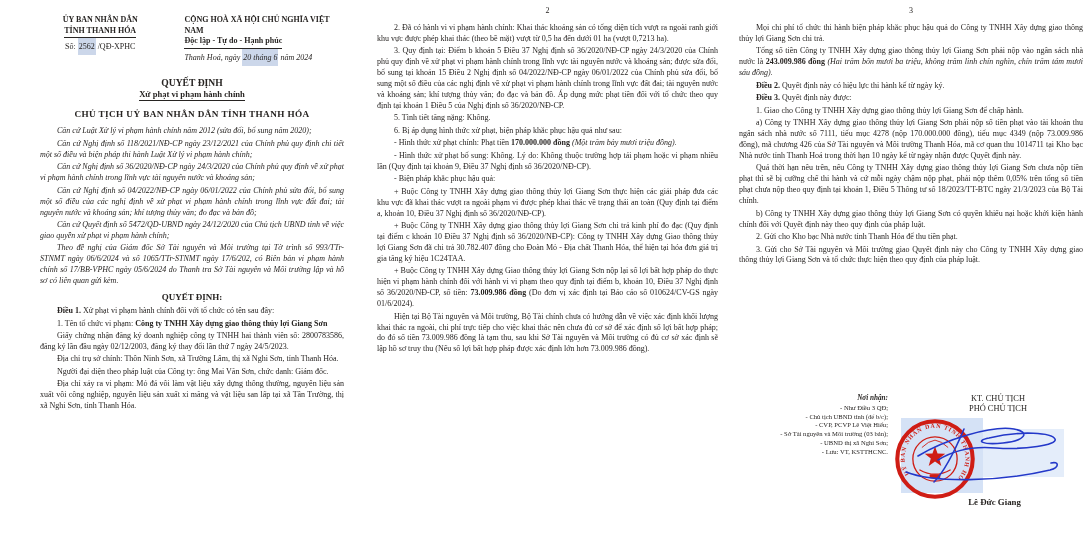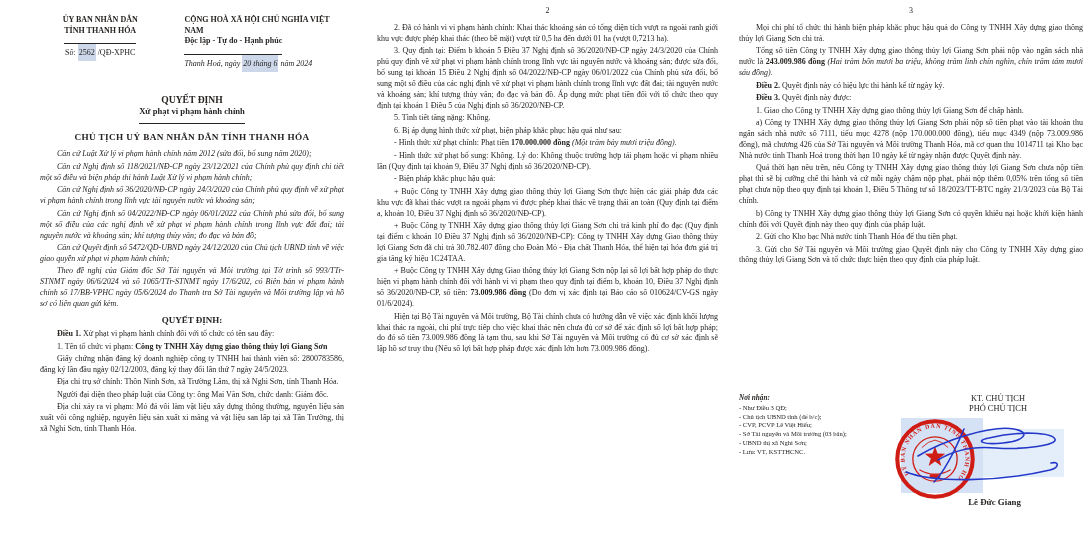--- a/index.html
+++ b/index.html
@@ -9,35 +9,35 @@
   .page { height: 546px; overflow: hidden; position: relative; background: #fff; }
   .p1 { width: 364px; padding: 15px 20px 0 40px; }
   .p2 { width: 364px; padding: 6px 10px 0 13px; }
   .p3 { width: 364px; padding: 6px 9px 0 11px; }
 
   p { font-size: 8px; line-height: 10.9px; text-align: justify; text-indent: 17px; margin-bottom: 1.6px; }
   .i { font-style: italic; }
   .b { font-weight: bold; }
   .pageno { text-align: center; text-indent: 0; font-size: 8px; margin-bottom: 8px; }
 
-  .hdr { display: flex; justify-content: space-between; margin-bottom: 25px; gap: 24px; }
+  .hdr { display: flex; justify-content: space-between; margin-bottom: 14px; gap: 24px; }
   .hdr-l { width: 43%; text-align: center; font-size: 8px; line-height: 10.6px; font-weight: bold; }
   .hdr-r { width: 57%; font-size: 8px; line-height: 10.6px; }
-  .u { display: inline-block; border-bottom: 1px solid #272422; padding-bottom: 7px; }
+  .u { display: inline-block; border-bottom: 1px solid #272422; padding-bottom: 1px; }
   .so { margin-top: 4px; font-weight: normal; font-size: 8px; }
   .date { margin-top: 4px; font-style: italic; }
   mark.hl { background: #ccd7ea; color: inherit; padding: 4px 1px; }
 
   .title { text-align: center; font-weight: bold; font-size: 9.6px; line-height: 12px; }
   .subtitle-wrap { text-align: center; font-weight: bold; font-size: 8.6px; margin-bottom: 8px; }
   .authority { text-align: center; font-weight: bold; font-size: 9.2px; letter-spacing: .4px; margin: 8px 0 7px; }
   .order-heading { text-align: center; font-weight: bold; font-size: 9px; margin: 5px 0 4px; }
 
   
-  .recipients { position: absolute; left: 11px; top: 394px; width: 158px; font-size: 6.6px; line-height: 8.8px; text-align: left; }
+  .recipients { position: absolute; left: 2px; top: 394px; width: 158px; font-size: 6.6px; line-height: 8.8px; text-align: right; }
   .recipients .lbl { font-weight: bold; font-style: italic; font-size: 7.2px; margin-bottom: 1px; }
   .sig-titles { position: absolute; left: 190px; top: 394px; width: 160px; text-align: center; font-weight: normal; font-size: 8.4px; line-height: 10.2px; }
   .sig-box1 { position: absolute; left: 173px; top: 418px; width: 82px; height: 75px; background: #d5e2f6; }
   .sig-box2 { position: absolute; left: 255px; top: 429px; width: 81px; height: 48px; background: #e4edfa; }
   .seal-svg { position: absolute; left: 166px; top: 418px; width: 82px; height: 82px; }
   .sig-svg { position: absolute; left: 176px; top: 420px; width: 164px; height: 70px; }
   .sig-name { position: absolute; left: 194px; top: 497px; width: 145px; text-align: center; font-weight: bold; font-size: 8.8px; }
 </style>
 </head>
 <body>

